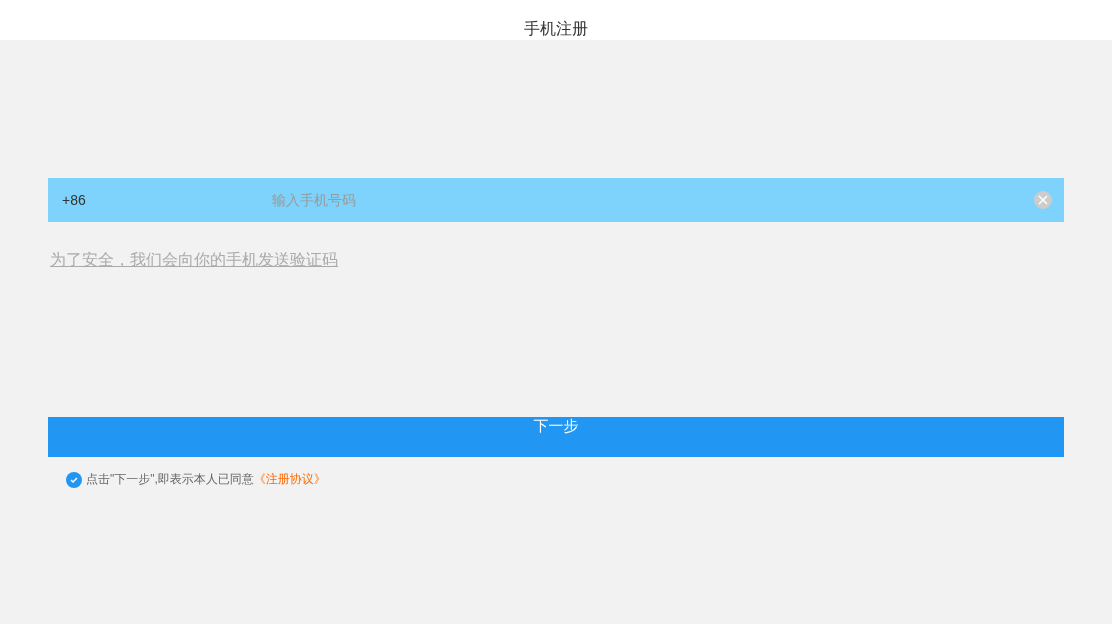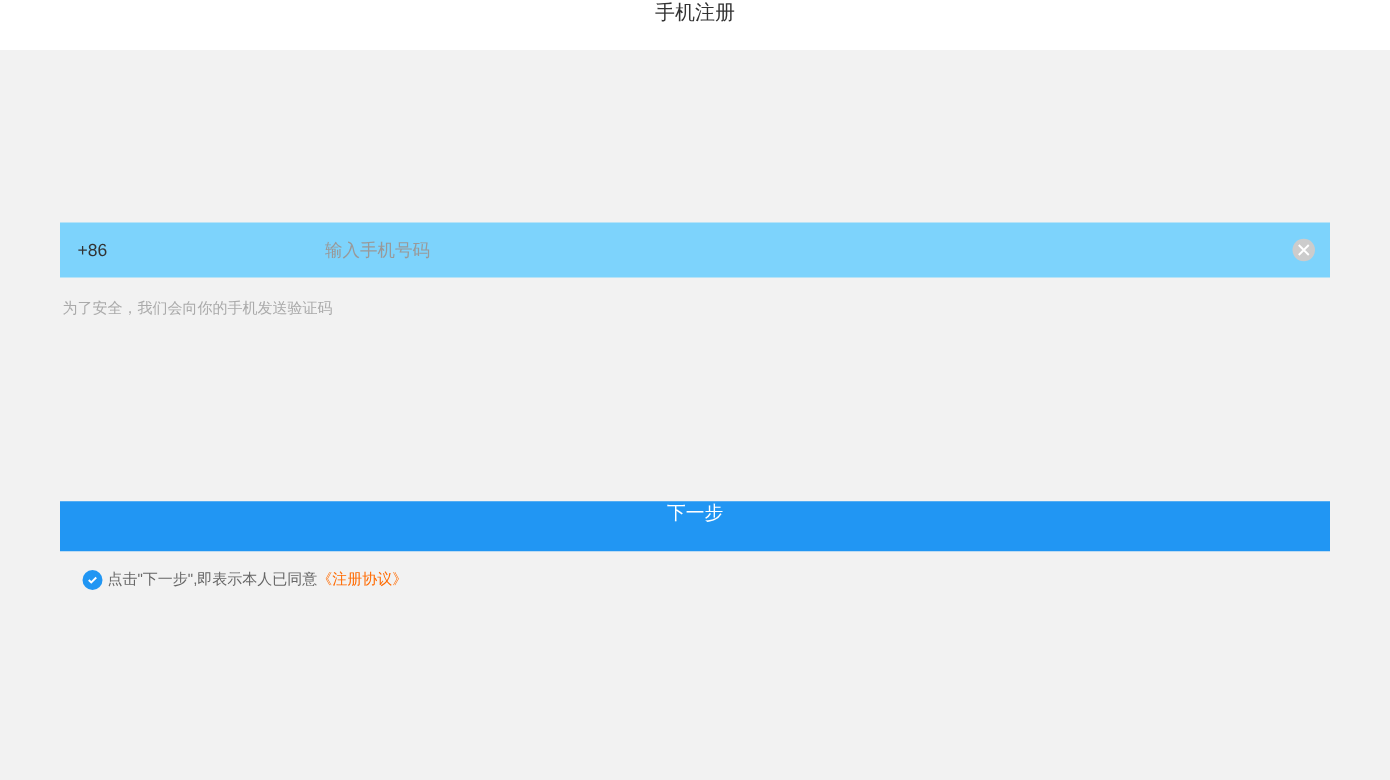--- a/index.html
+++ b/index.html
@@ -7,21 +7,21 @@
       font-family: -apple-system, BlinkMacSystemFont, "Segoe UI", "Microsoft YaHei", sans-serif;
       background: #f2f2f2;
       width: 1112px;
       height: 624px;
       overflow: hidden;
     }
     .header {
       background: #fff;
       height: 40px;
       display: flex;
-      align-items: flex-start;
+      align-items: flex-end;
       justify-content: center;
       font-size: 16px;
       color: #333;
       font-weight: 500;
     }
     .content {
       padding: 0 48px;
     }
     .input-group {
       background: #7dd3fc;
@@ -41,20 +41,21 @@
       padding-left: 2px;
     }
     .input-field {
       flex: 1;
       border: none;
       outline: none;
       font-size: 14px;
       color: #333;
       background: transparent;
       height: 100%;
+      margin-left: 12px;
     }
     .input-field::placeholder {
       color: #999;
     }
     .clear-icon {
       width: 18px;
       height: 18px;
       background: #ccc;
       border-radius: 50%;
       display: flex;
@@ -70,24 +71,25 @@
       height: 22px;
       display: flex;
       align-items: center;
       justify-content: center;
       color: #ccc;
       cursor: pointer;
       flex-shrink: 0;
     }
     .eye-icon svg { width: 22px; height: 22px; }
     .hint {
-      font-size: 12px;
+      font-size: 16px;
       color: #aaa;
-      margin-top: 16px;
+      margin-top: 28px;
       padding-left: 2px;
+      text-decoration: underline;
     }
     .input-group.password {
       margin-top: 114px;
     }
     .submit-btn {
       background: #2196f3;
       color: #fff;
       border: none;
       width: 100%;
       height: 40px;

